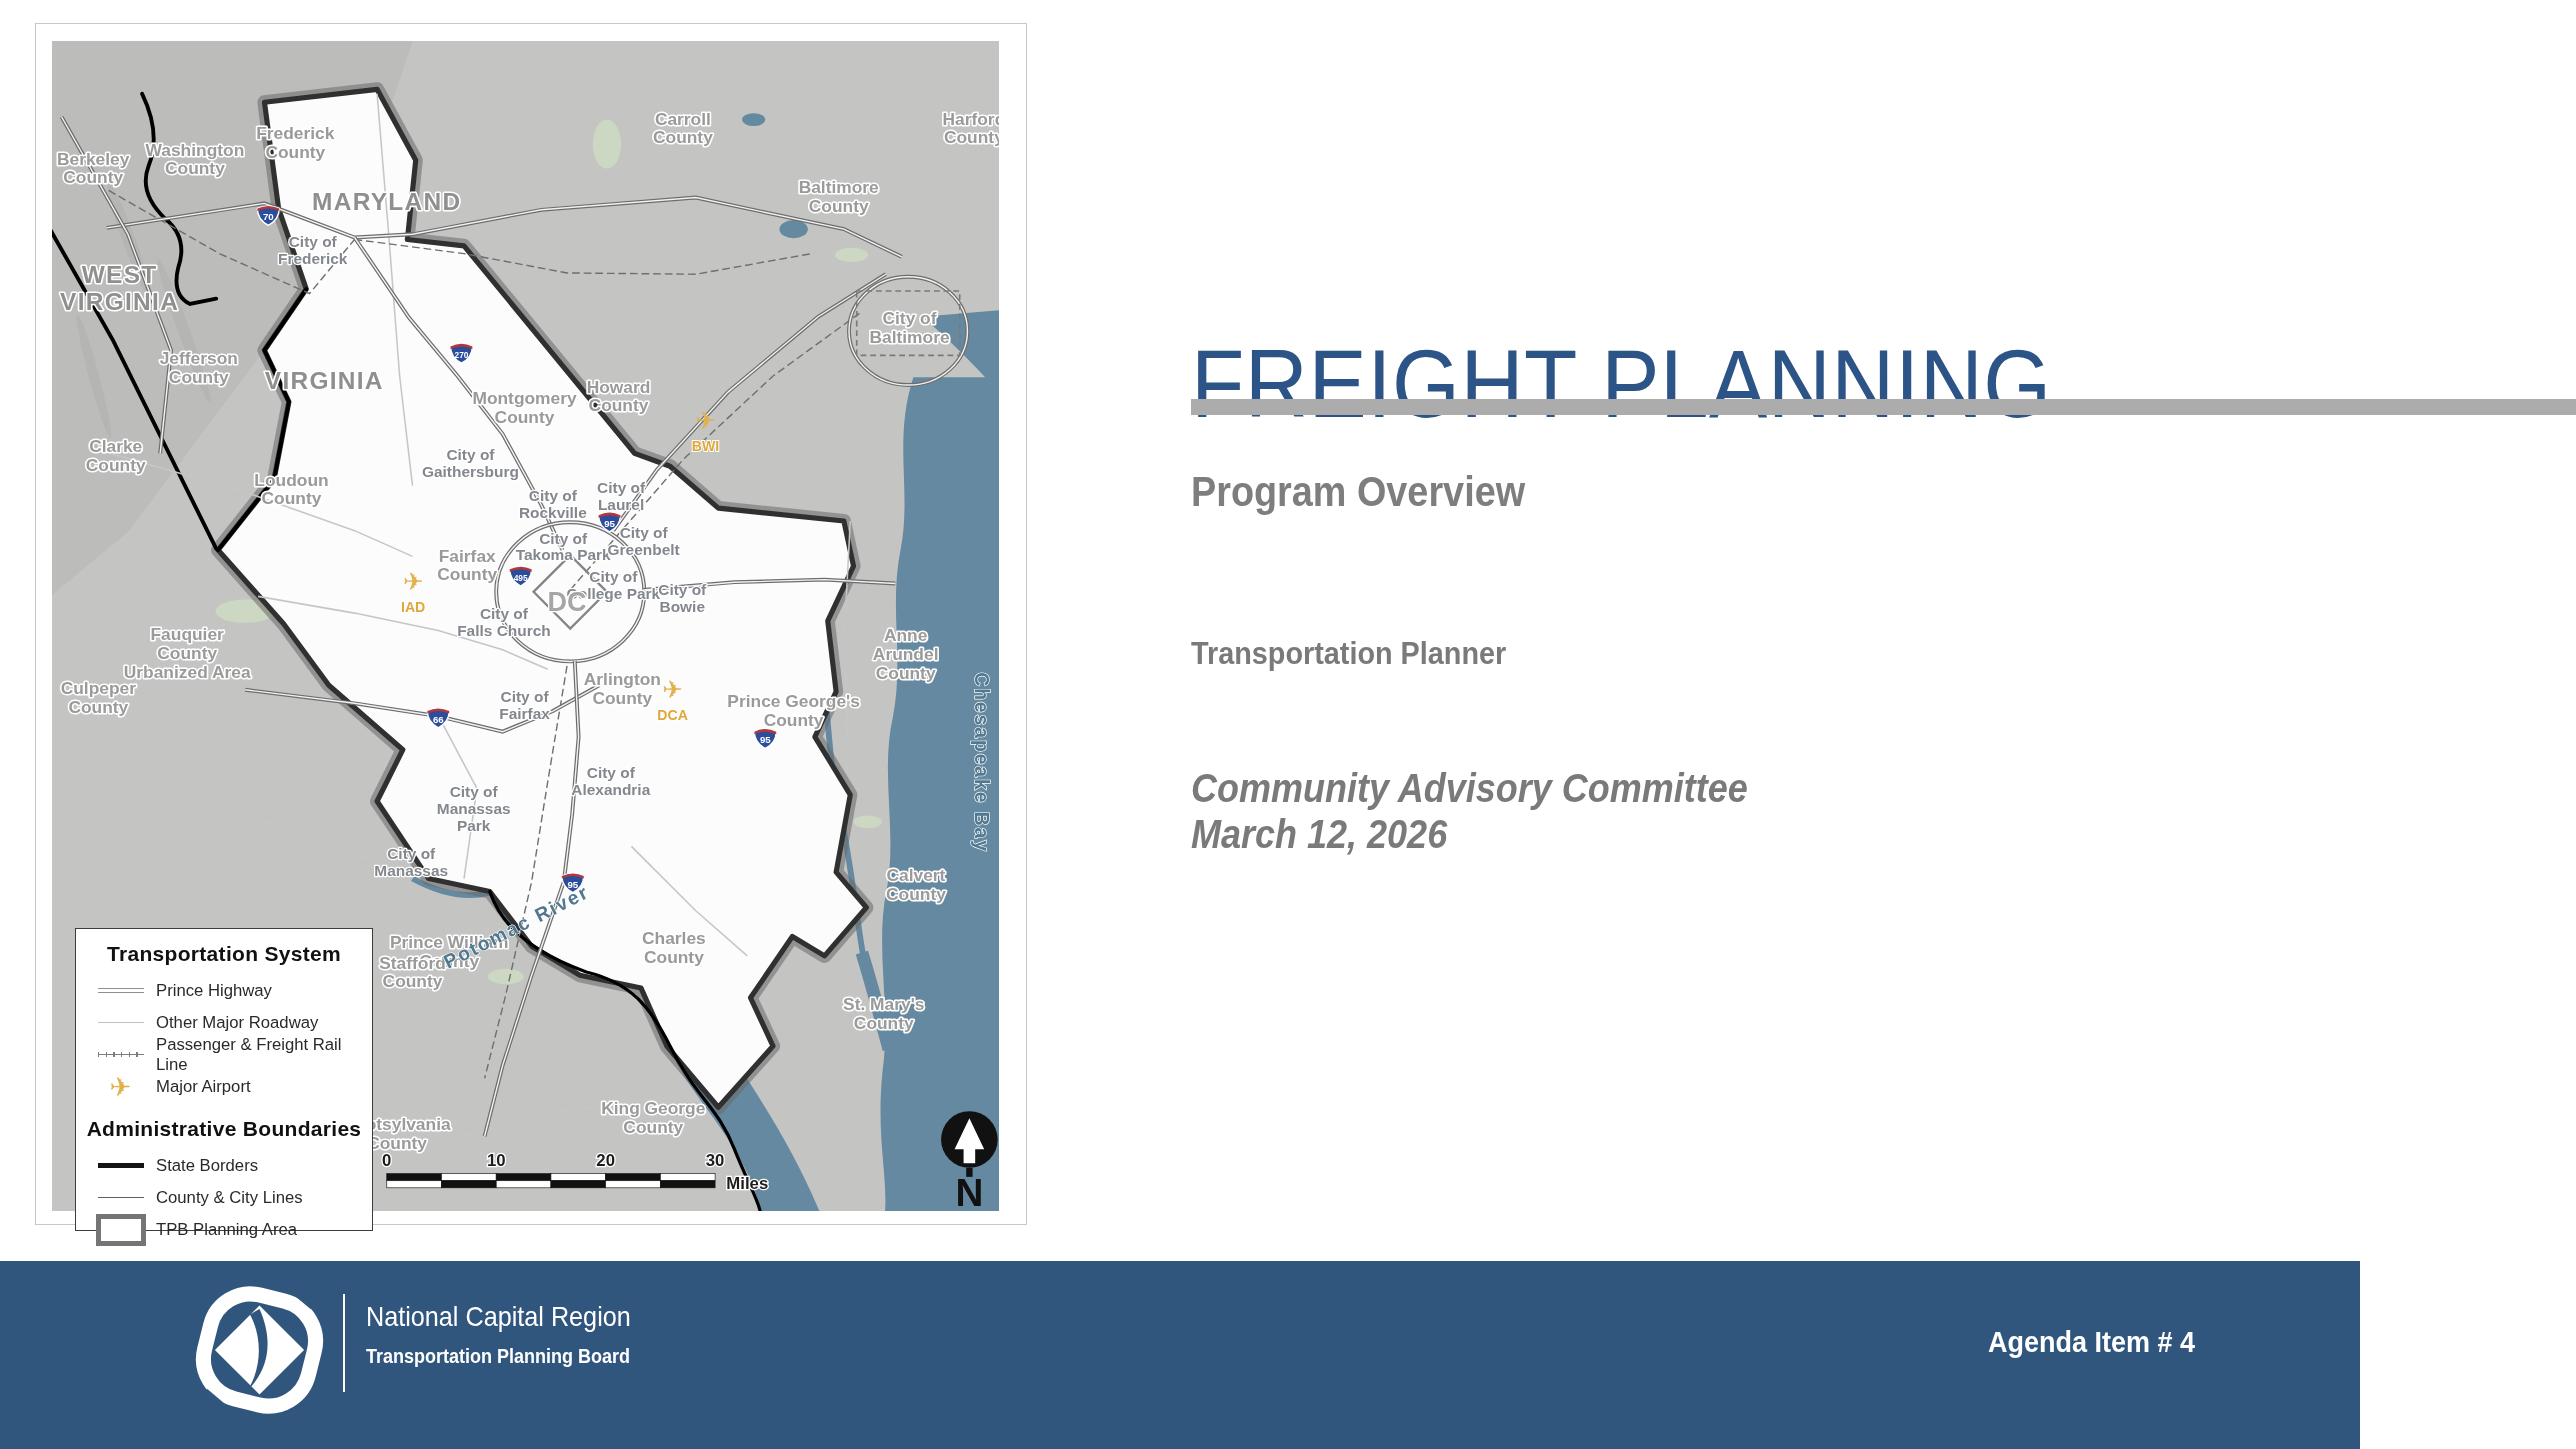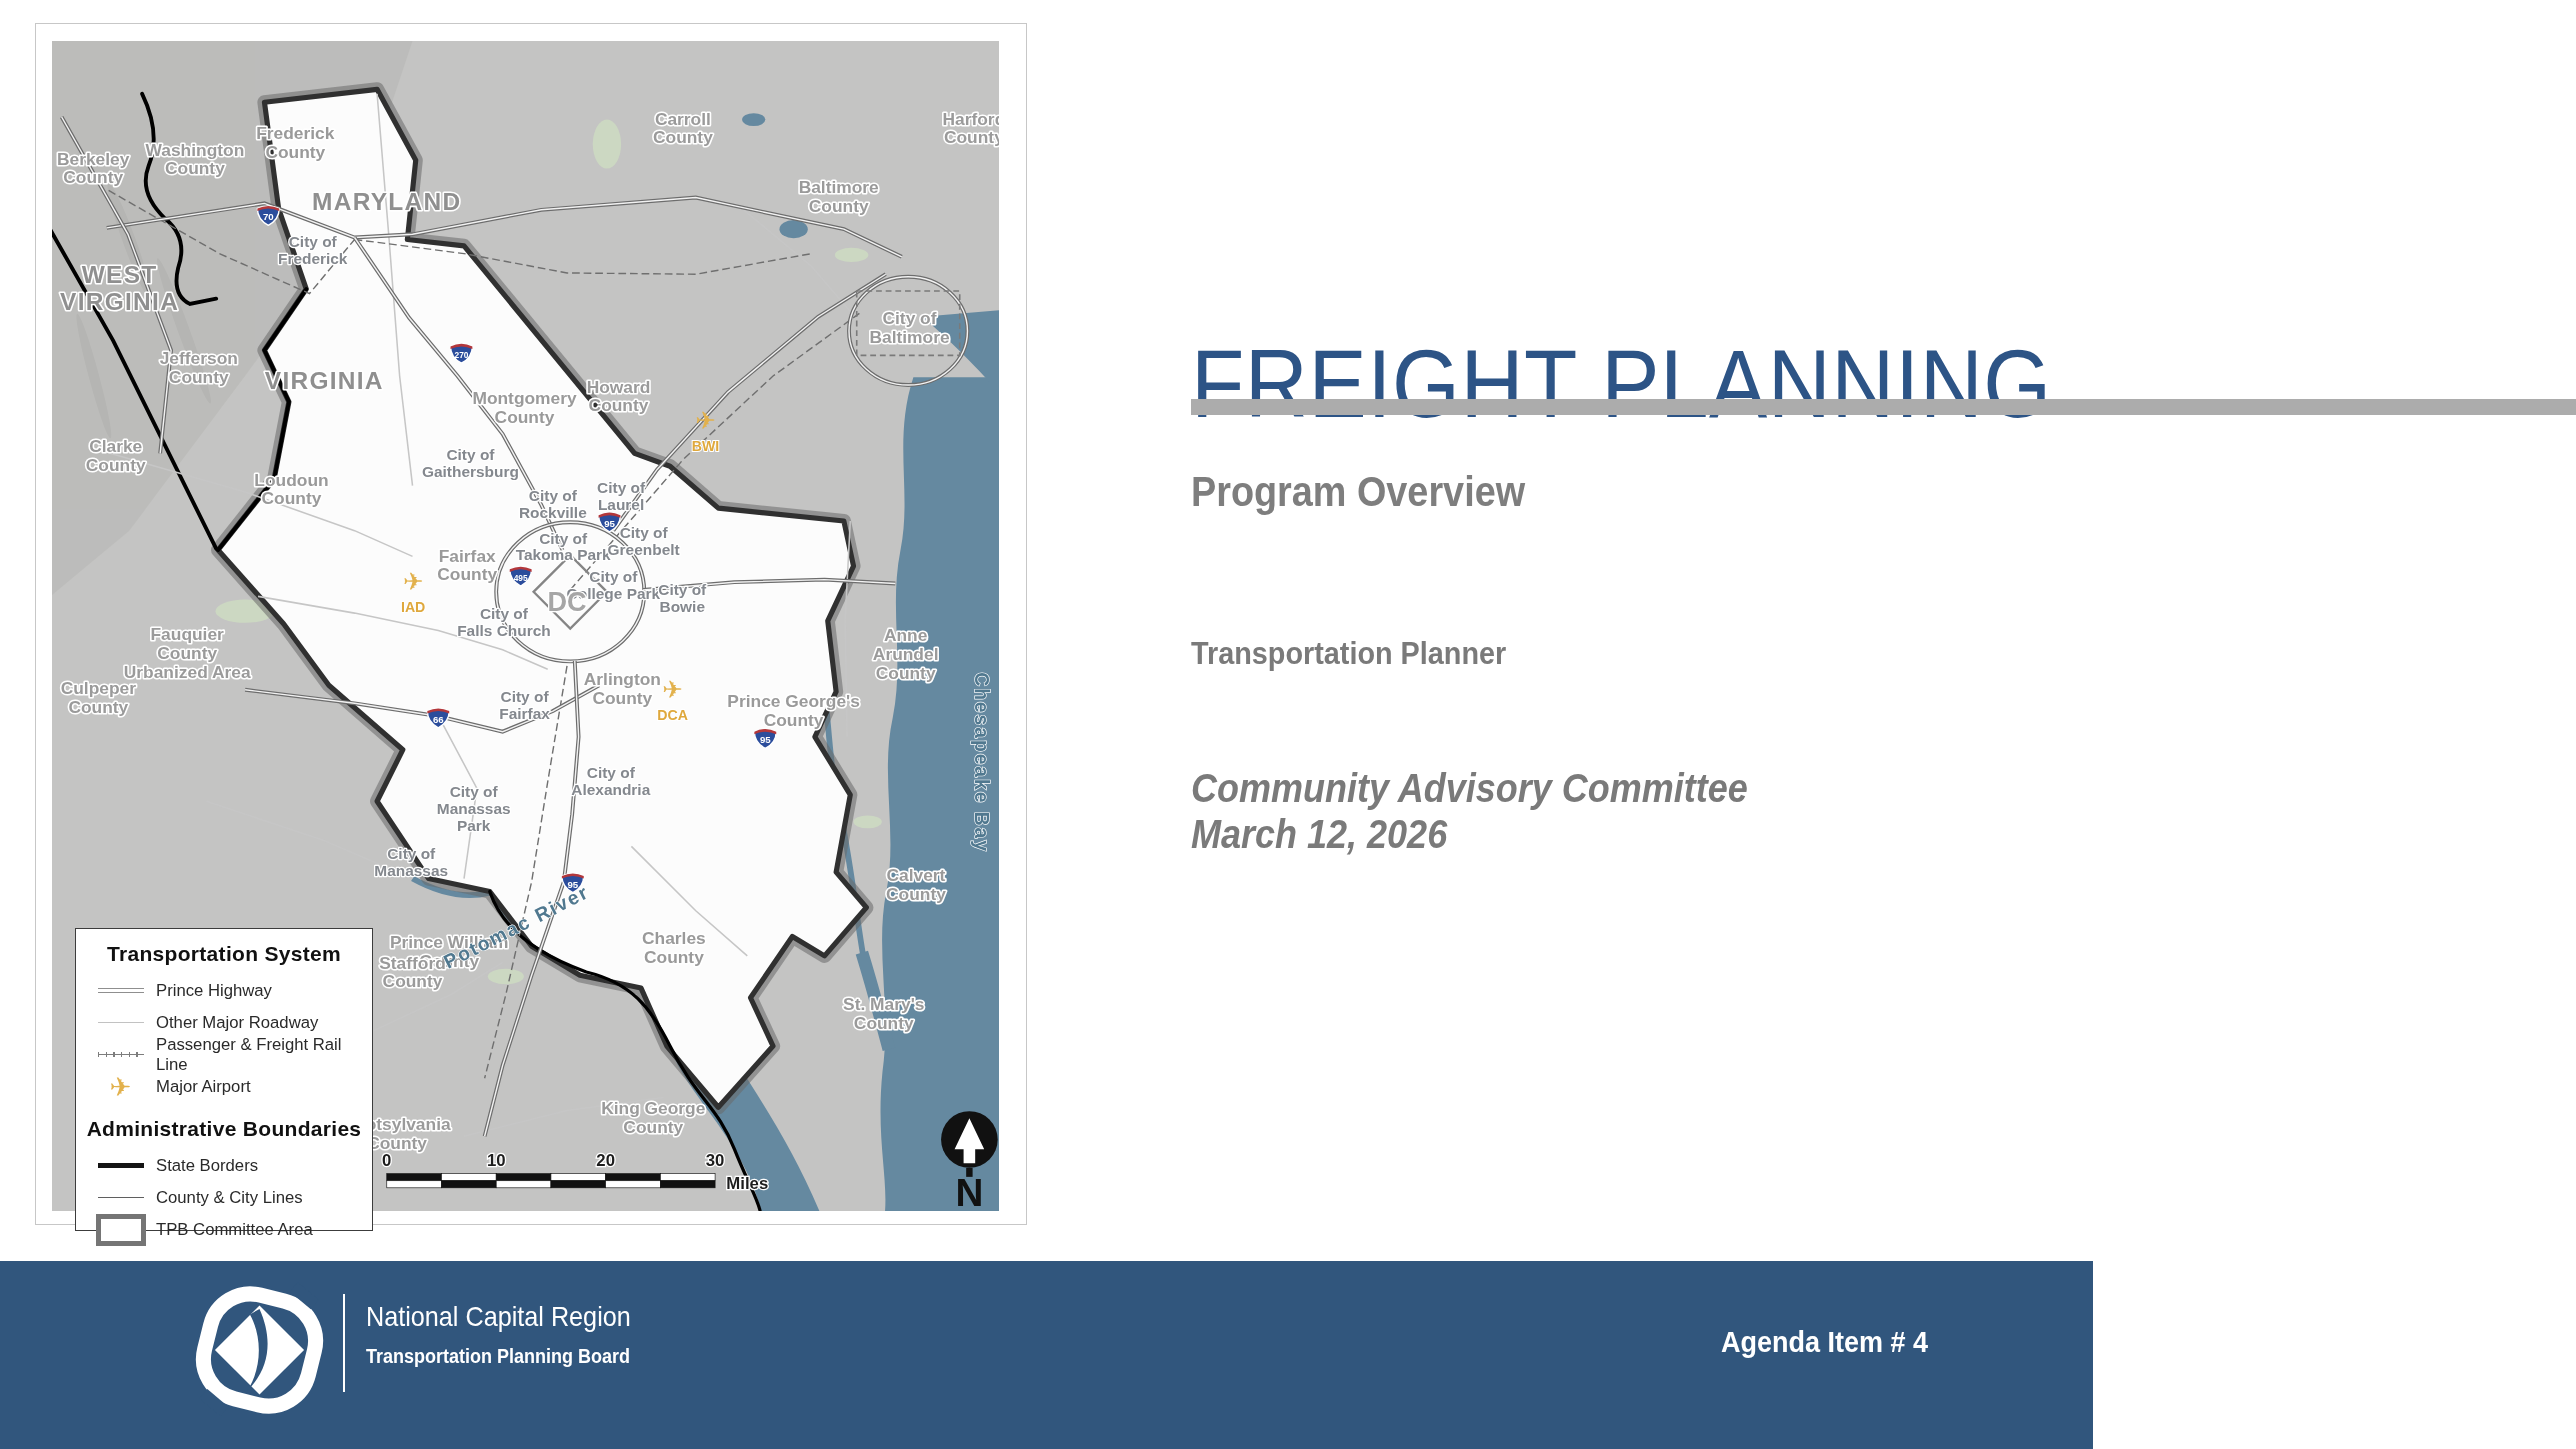--- a/index.html
+++ b/index.html
@@ -59,21 +59,21 @@
 
   
   .title{position:absolute;left:1191px;top:263px;font-size:97px;font-weight:400;
          color:#2d5486;letter-spacing:0.6px;}
   .rule{position:absolute;left:1191px;top:399px;width:1385px;height:16px;background:#acacac;}
   .subtitle{position:absolute;left:1191px;top:433px;font-size:42px;font-weight:700;color:#7e7e7e;}
   .presenter{position:absolute;left:1191px;top:630px;font-size:32px;font-weight:700;color:#7a7a7a;line-height:46px;}
   .meeting{position:absolute;left:1191px;top:765px;font-size:40px;font-weight:700;color:#7a7a7a;line-height:46px;font-style:italic;}
 
   
-  .footer{position:absolute;left:0;top:1261px;width:2093px;height:188px;background:#31567d;}
+  .footer{position:absolute;left:0;top:1261px;width:2360px;height:188px;background:#31567d;}
   .footer-logo{position:absolute;left:191px;top:19.3px;width:137px;height:140px;}
   .footer-divider{position:absolute;left:343px;top:33px;width:1.9px;height:98px;background:#ffffff;}
   .org{position:absolute;left:366px;top:36px;color:#ffffff;}
   .org .l1{font-size:28px;font-weight:400;line-height:39px;}
   .org .l2{font-size:20px;font-weight:700;line-height:41px;}
   .agenda{position:absolute;right:142px;top:64px;color:#ffffff;font-size:30px;font-weight:700;}
 </style>
 </head>
 <body>
 
@@ -342,21 +342,21 @@
         <div class="legend-row">
           <div class="legend-sym">
             <div class="sym-line sym-county-line"></div>
           </div>
           <span class="legend-label">County &amp; City Lines</span>
         </div>
         <div class="legend-row">
           <div class="legend-sym">
             <div class="sym-tpb"></div>
           </div>
-          <span class="legend-label">TPB Committee Area</span>
+          <span class="legend-label">TPB Planning Area</span>
         </div>
       </div>
   </div>
 </div>
 
 <h1 class="title"><span class="cond">FREIGHT PLANNING</span></h1>
 <div class="rule"></div>
 <h2 class="subtitle"><span class="cond">Program Overview</span></h2>
 
 <div class="presenter">

